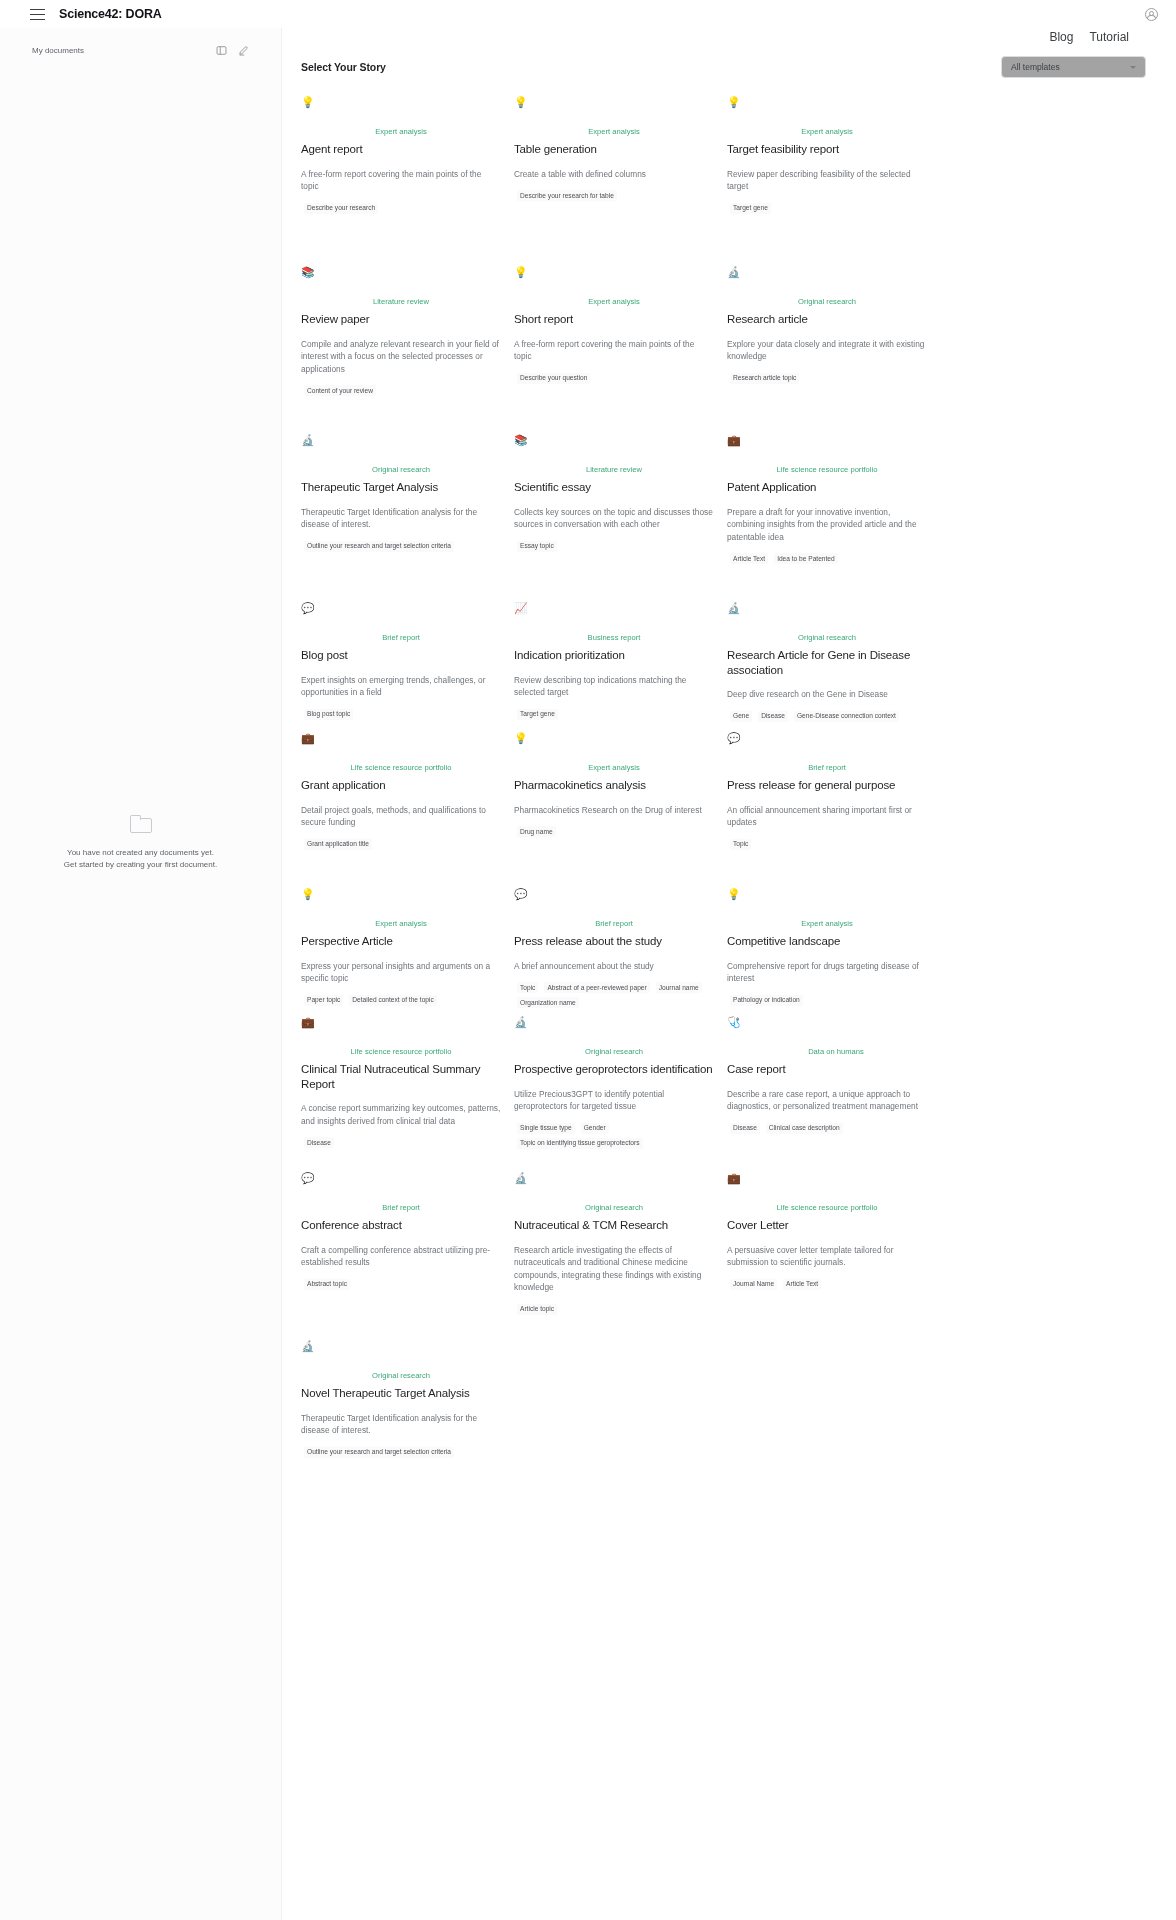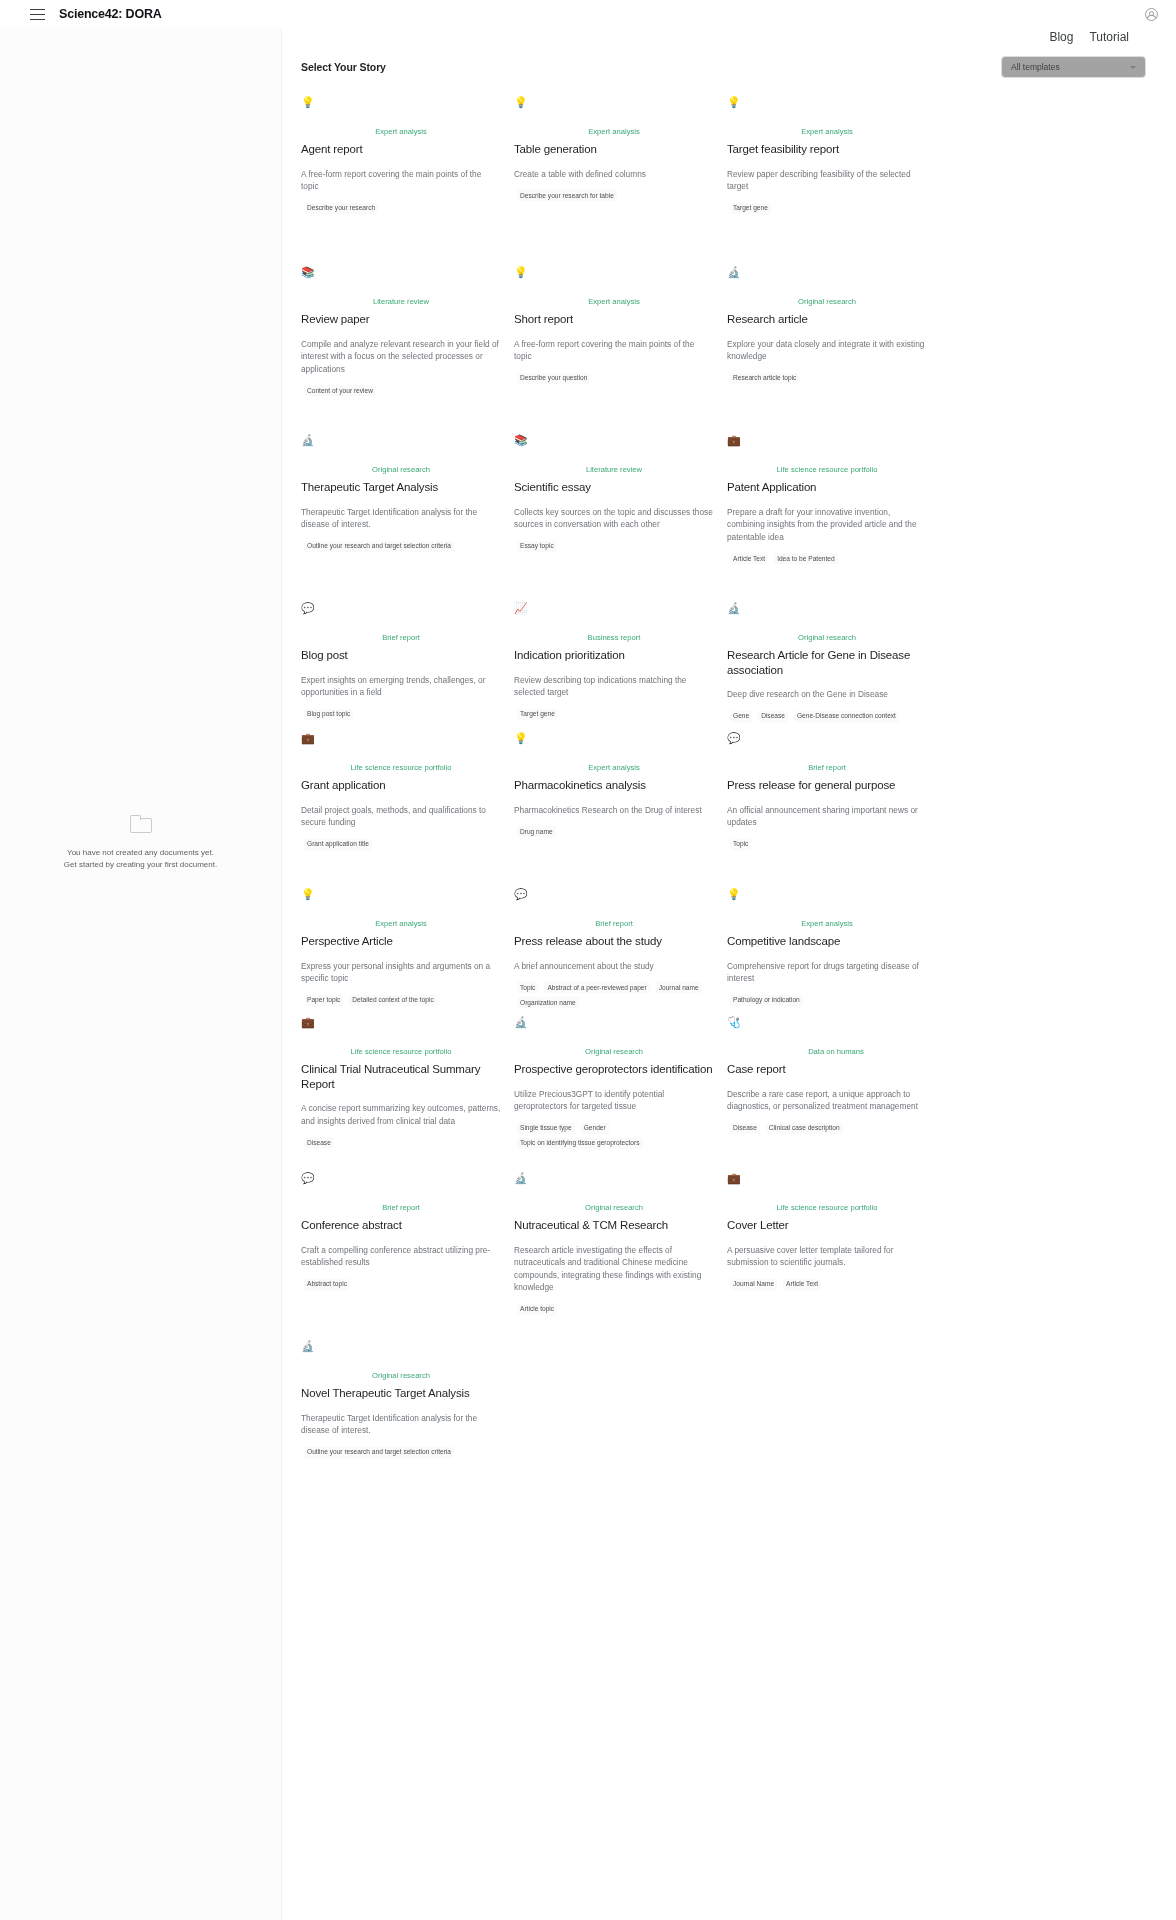--- a/index.html
+++ b/index.html
@@ -269,20 +269,37 @@
   </div>
   <div class="topbar-right">
     <a class="topnav-link">Blog</a>
     <a class="topnav-link">Tutorial</a>
     <div class="avatar-btn"></div>
   </div>
 </div>
 
 
 <div class="sidebar">
+  <div class="sidebar-header">
+    <div class="sidebar-title">My documents</div>
+    <div class="sidebar-actions">
+      <span class="sb-icon">
+        <svg width="11" height="11" viewBox="0 0 16 16" fill="none" stroke="currentColor" stroke-width="1.2">
+          <rect x="1.5" y="2.5" width="13" height="11" rx="1.5"></rect>
+          <line x1="6.2" y1="2.5" x2="6.2" y2="13.5"></line>
+        </svg>
+      </span>
+      <span class="sb-icon">
+        <svg width="11" height="11" viewBox="0 0 16 16" fill="none" stroke="currentColor" stroke-width="1.2">
+          <path d="M11.5 2.2l2.3 2.3L5.6 12.7 2.6 13.4l0.7-3z"></path>
+          <line x1="2.3" y1="14.6" x2="9" y2="14.6"></line>
+        </svg>
+      </span>
+    </div>
+  </div>
 
   <div class="empty-state">
     <div class="empty-folder"></div>
     <div class="empty-line">You have not created any documents yet.</div>
     <div class="empty-line">Get started by creating your first document.</div>
   </div>
 </div>
 
 
 <div class="main">
@@ -421,21 +438,21 @@
         <div class="card-title">Pharmacokinetics analysis</div>
         <div class="card-desc">Pharmacokinetics Research on the Drug of interest</div>
         <div class="chips">
           <span class="chip">Drug name</span>
         </div>
       </div>
       <div class="card" style="min-height: 156px;">
         <span class="card-icon">💬</span>
         <div class="card-cat" style="color: rgb(58, 168, 118);">Brief report</div>
         <div class="card-title">Press release for general purpose</div>
-        <div class="card-desc">An official announcement sharing important news or updates</div>
+        <div class="card-desc">An official announcement sharing important first or updates</div>
         <div class="chips">
           <span class="chip">Topic</span>
         </div>
       </div>
       <div class="card" style="min-height: 128px;">
         <span class="card-icon">💡</span>
         <div class="card-cat" style="color: rgb(58, 168, 118);">Expert analysis</div>
         <div class="card-title">Perspective Article</div>
         <div class="card-desc">Express your personal insights and arguments on a specific topic</div>
         <div class="chips">

